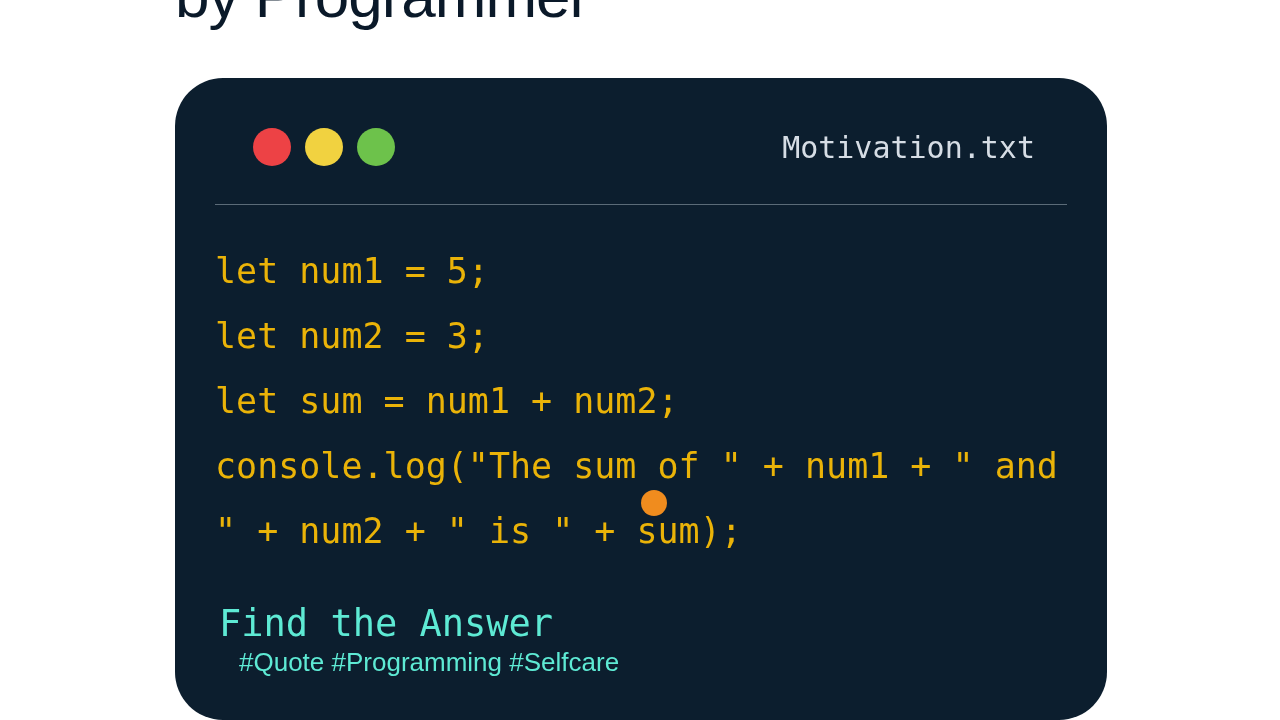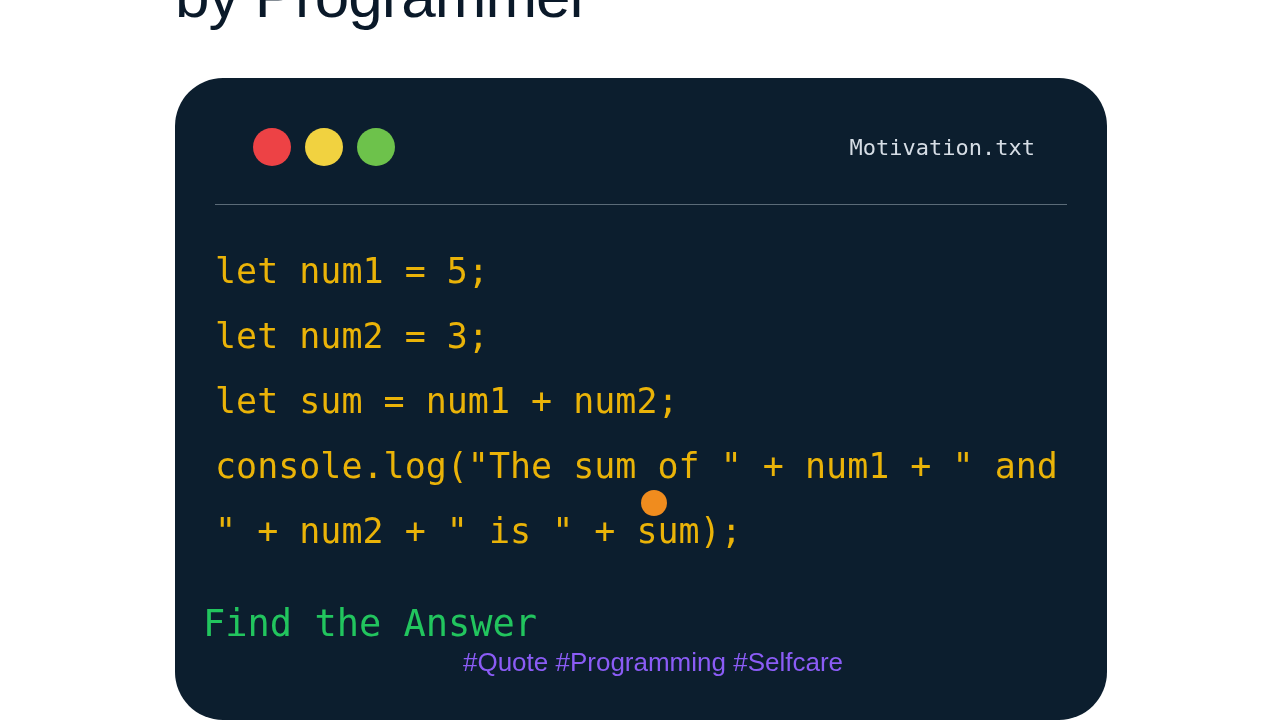--- a/index.html
+++ b/index.html
@@ -48,53 +48,52 @@
     .traffic-light {
       width: 38px;
       height: 38px;
       border-radius: 50%;
     }
     .tl-red { background: #ed4245; }
     .tl-yellow { background: #f1d240; }
     .tl-green { background: #6dc24b; }
     .filename {
       font-family: "SF Mono", Menlo, Monaco, Consolas, monospace;
-      font-size: 22px;
+      font-size: 30px;
       color: #d6dde5;
       font-weight: 400;
     }
     .divider {
       height: 1px;
       background: #5b6b78;
       margin: 8px 40px 0 40px;
     }
     .code-area {
       padding: 34px 40px 0 40px;
       font-family: "SF Mono", Menlo, Monaco, Consolas, monospace;
       font-size: 35px;
       line-height: 1.86;
       color: #eab308;
       font-weight: 400;
       white-space: pre-wrap;
       word-break: break-all;
     }
     .prompt {
-      padding: 38px 40px 0 28px;
+      padding: 38px 40px 0 44px;
       font-family: "SF Mono", Menlo, Monaco, Consolas, monospace;
       font-size: 37px;
-      color: #22c55e;
+      color: #5eead4;
       font-weight: 400;
     }
     .hashtags {
       padding: 2px 40px 0 64px;
       font-family: -apple-system, BlinkMacSystemFont, sans-serif;
       font-size: 26px;
-      color: #8b5cf6;
+      color: #5eead4;
       font-weight: 400;
-      text-align: center;
     }
     .cursor-dot {
       position: absolute;
       width: 26px;
       height: 26px;
       border-radius: 50%;
       background: #f08c1e;
       left: 641px;
       top: 490px;
       z-index: 10;

